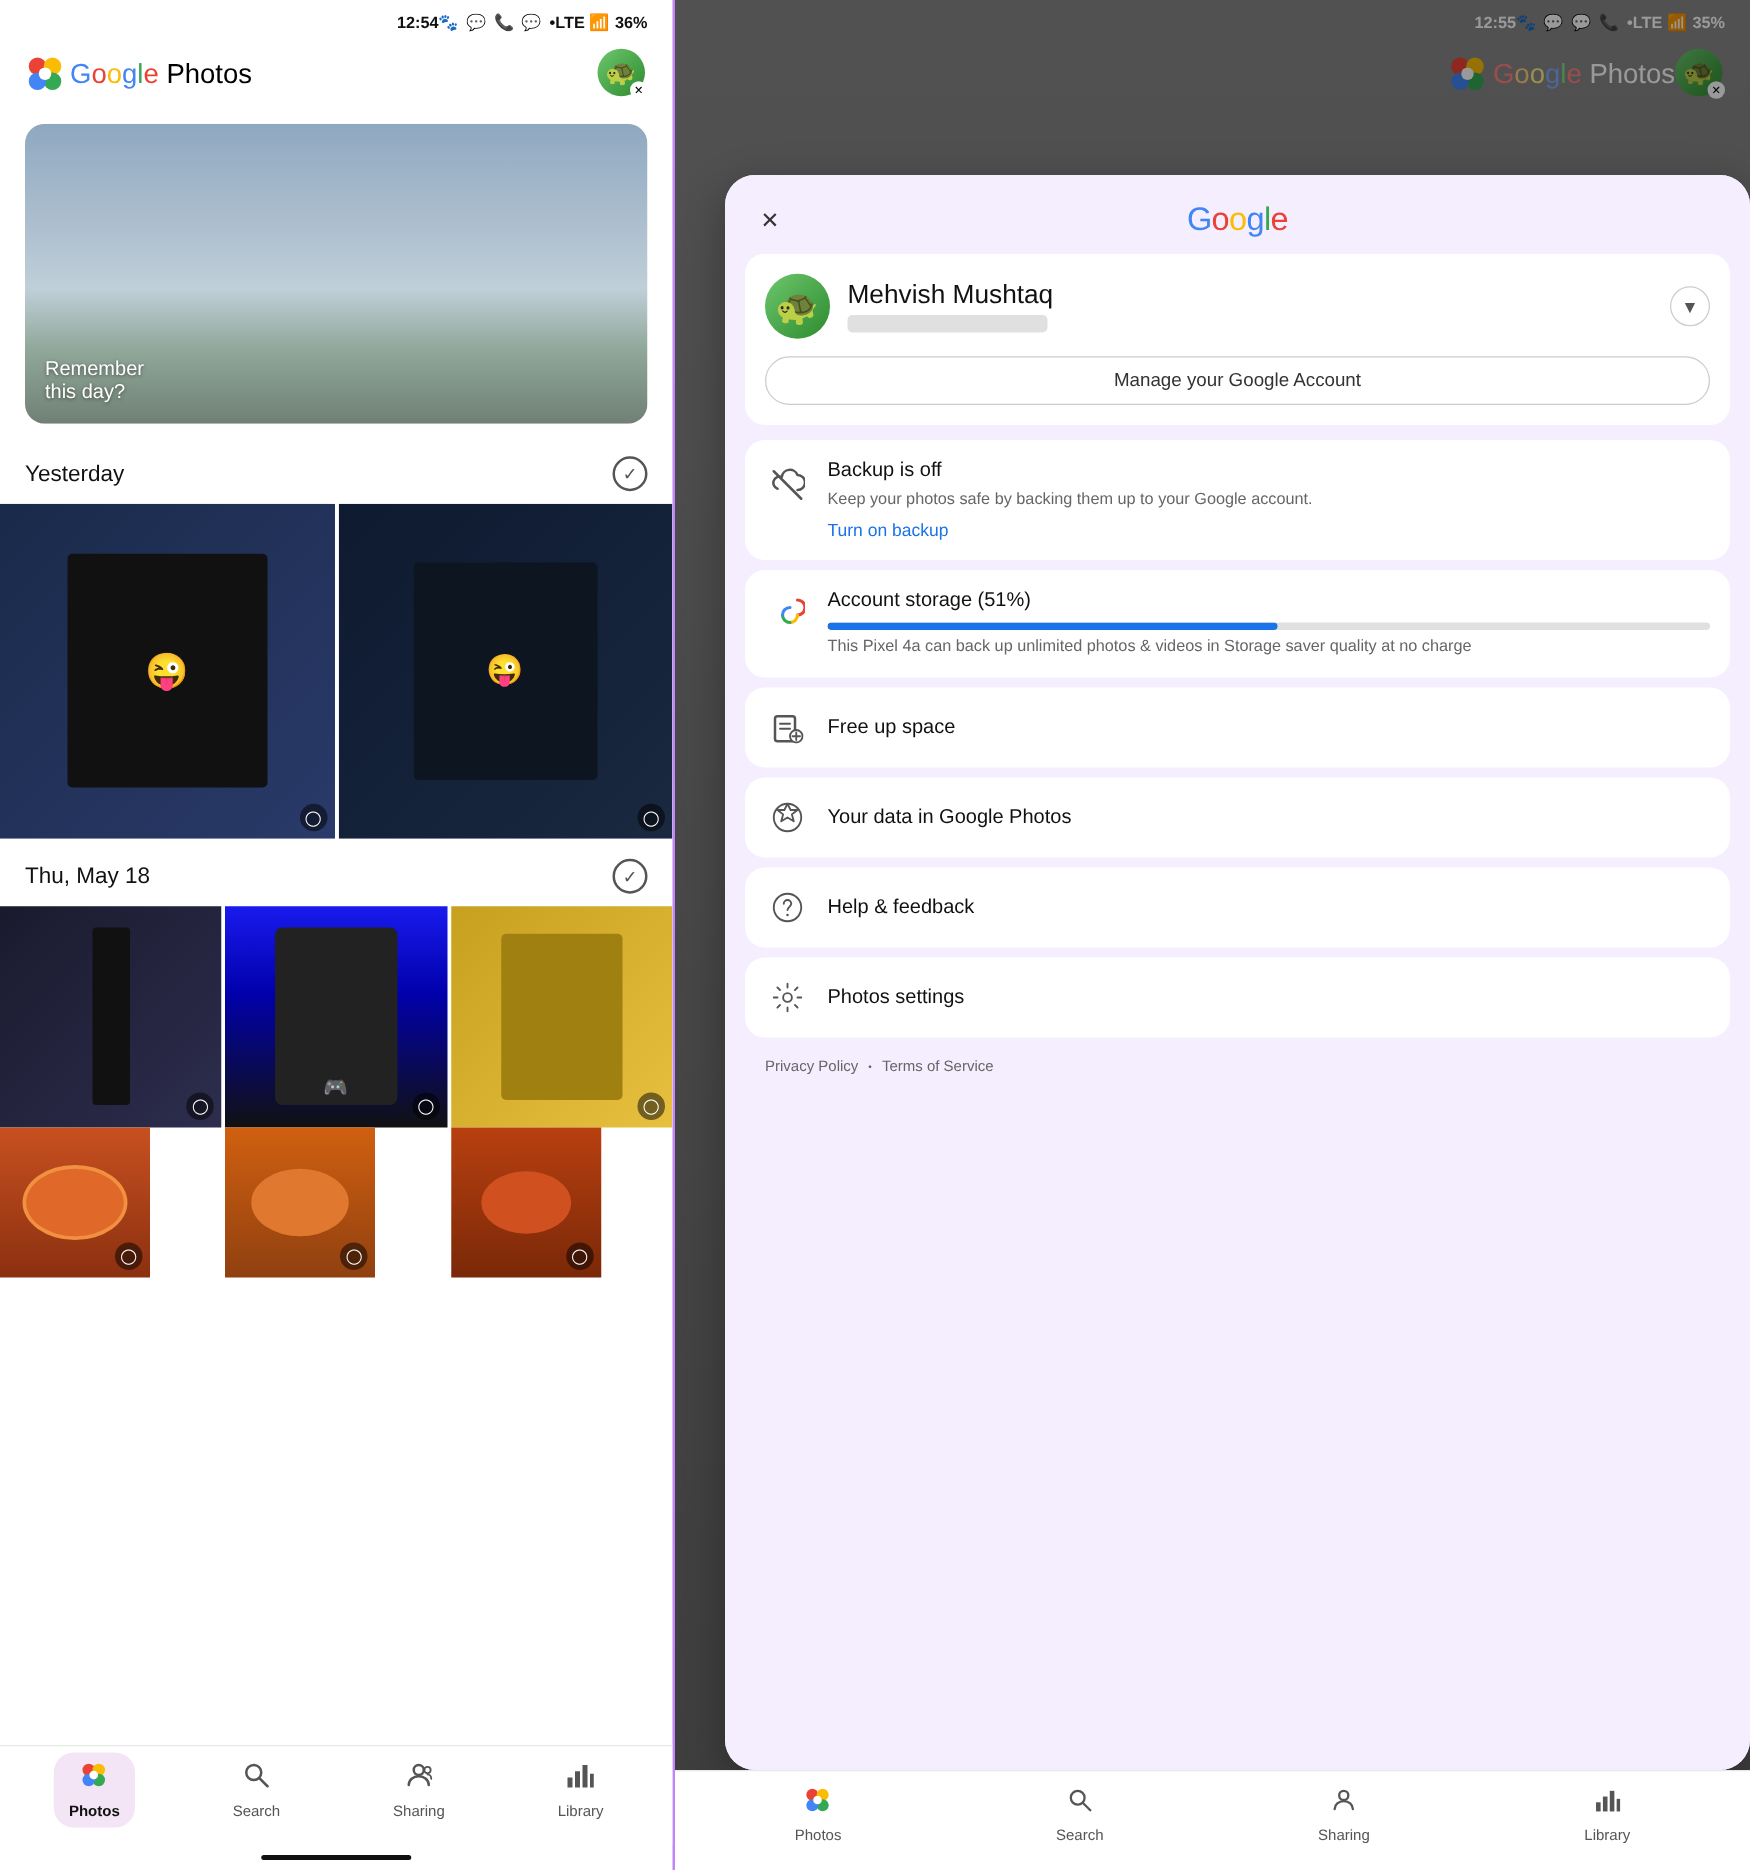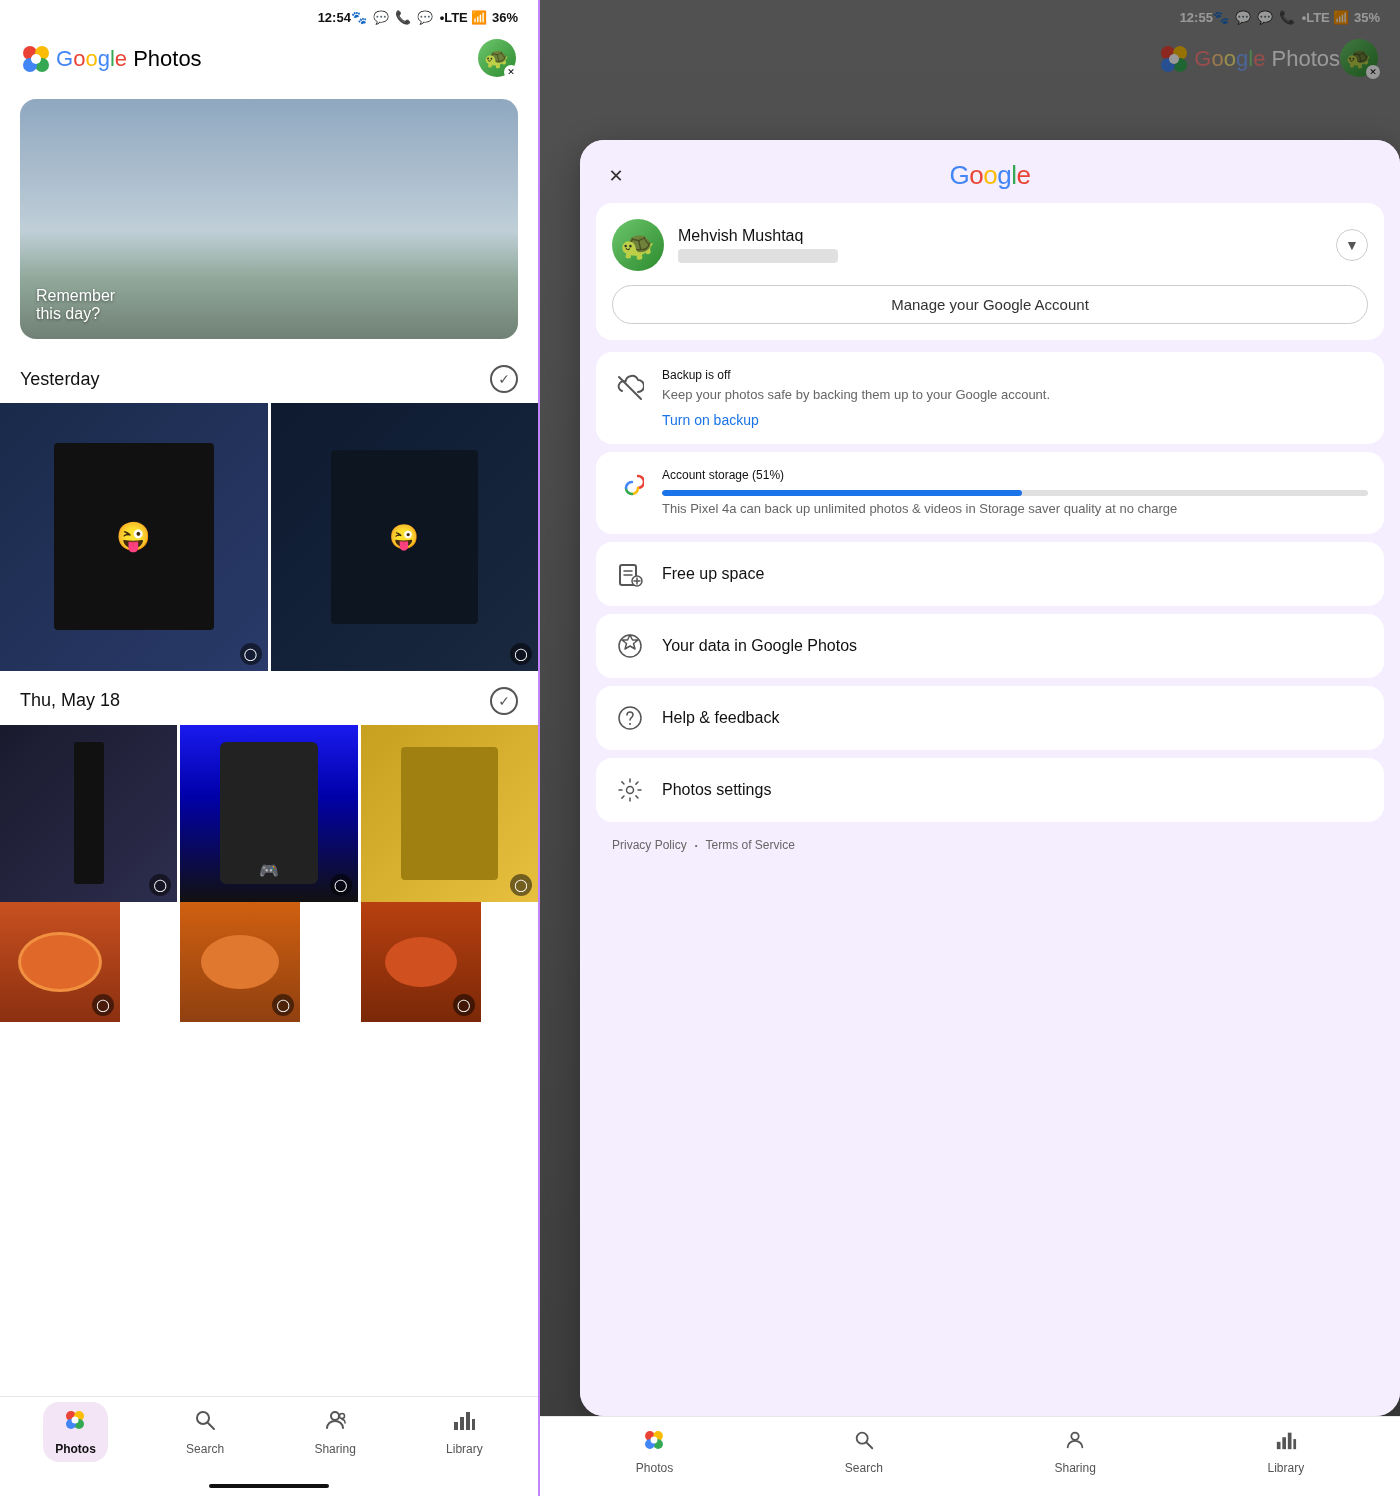--- a/index.html
+++ b/index.html
@@ -325,21 +325,21 @@
       width: 52px; height: 52px;
       border-radius: 50%;
       background: linear-gradient(135deg, #6dc76d, #2d8a2d);
       display: flex; align-items: center; justify-content: center;
       font-size: 28px;
       flex-shrink: 0;
     }
 
     .account-details { flex: 1; }
     .account-name {
-      font-size: 16px;
+      font-size: 21px;
       font-weight: 500;
       color: #111;
     }
 
     .account-email-blur {
       height: 14px;
       background: #e0e0e0;
       border-radius: 4px;
       margin-top: 4px;
       width: 160px;
@@ -388,21 +388,21 @@
       width: 36px; height: 36px;
       display: flex; align-items: center; justify-content: center;
       font-size: 22px;
       flex-shrink: 0;
       color: #555;
       margin-top: 2px;
     }
 
     .menu-item-content { flex: 1; }
     .menu-item-title {
-      font-size: 12px;
+      font-size: 16px;
       font-weight: 500;
       color: #111;
     }
 
     .menu-item-subtitle {
       font-size: 13px;
       color: #666;
       margin-top: 4px;
       line-height: 1.4;
     }

